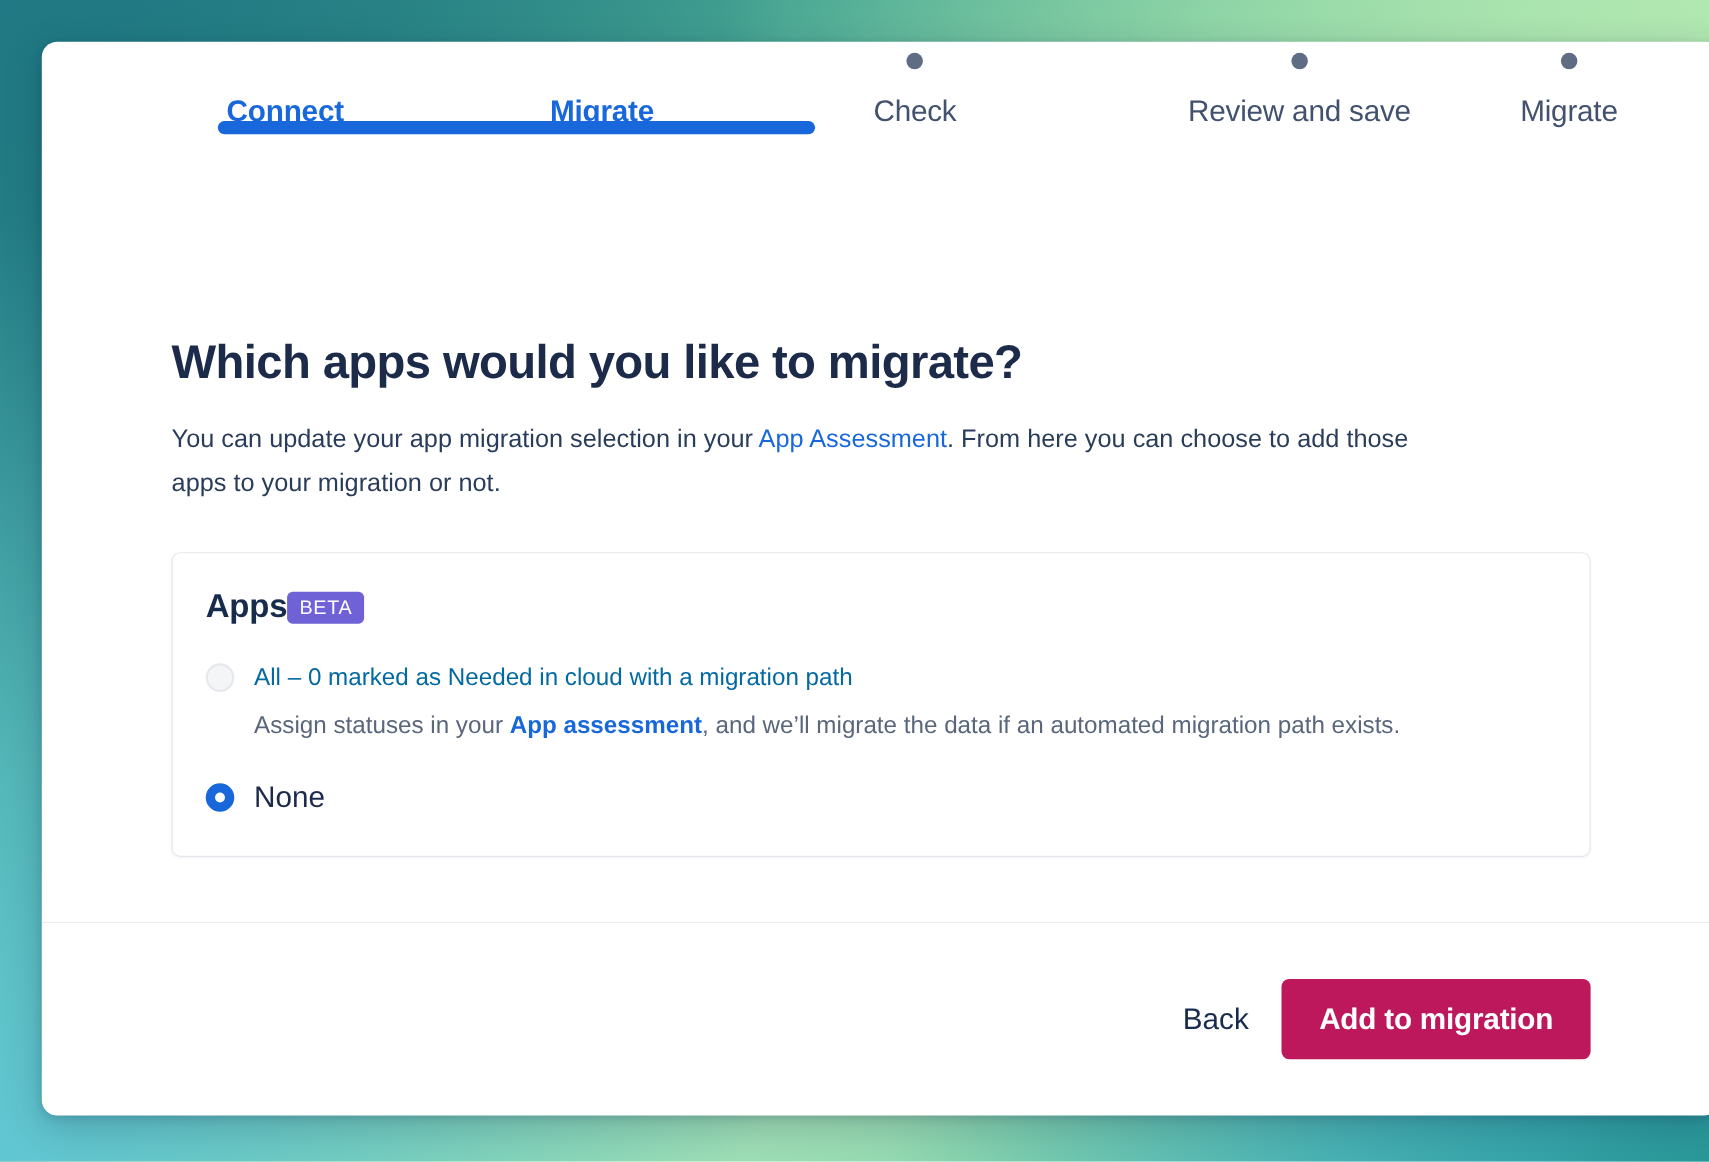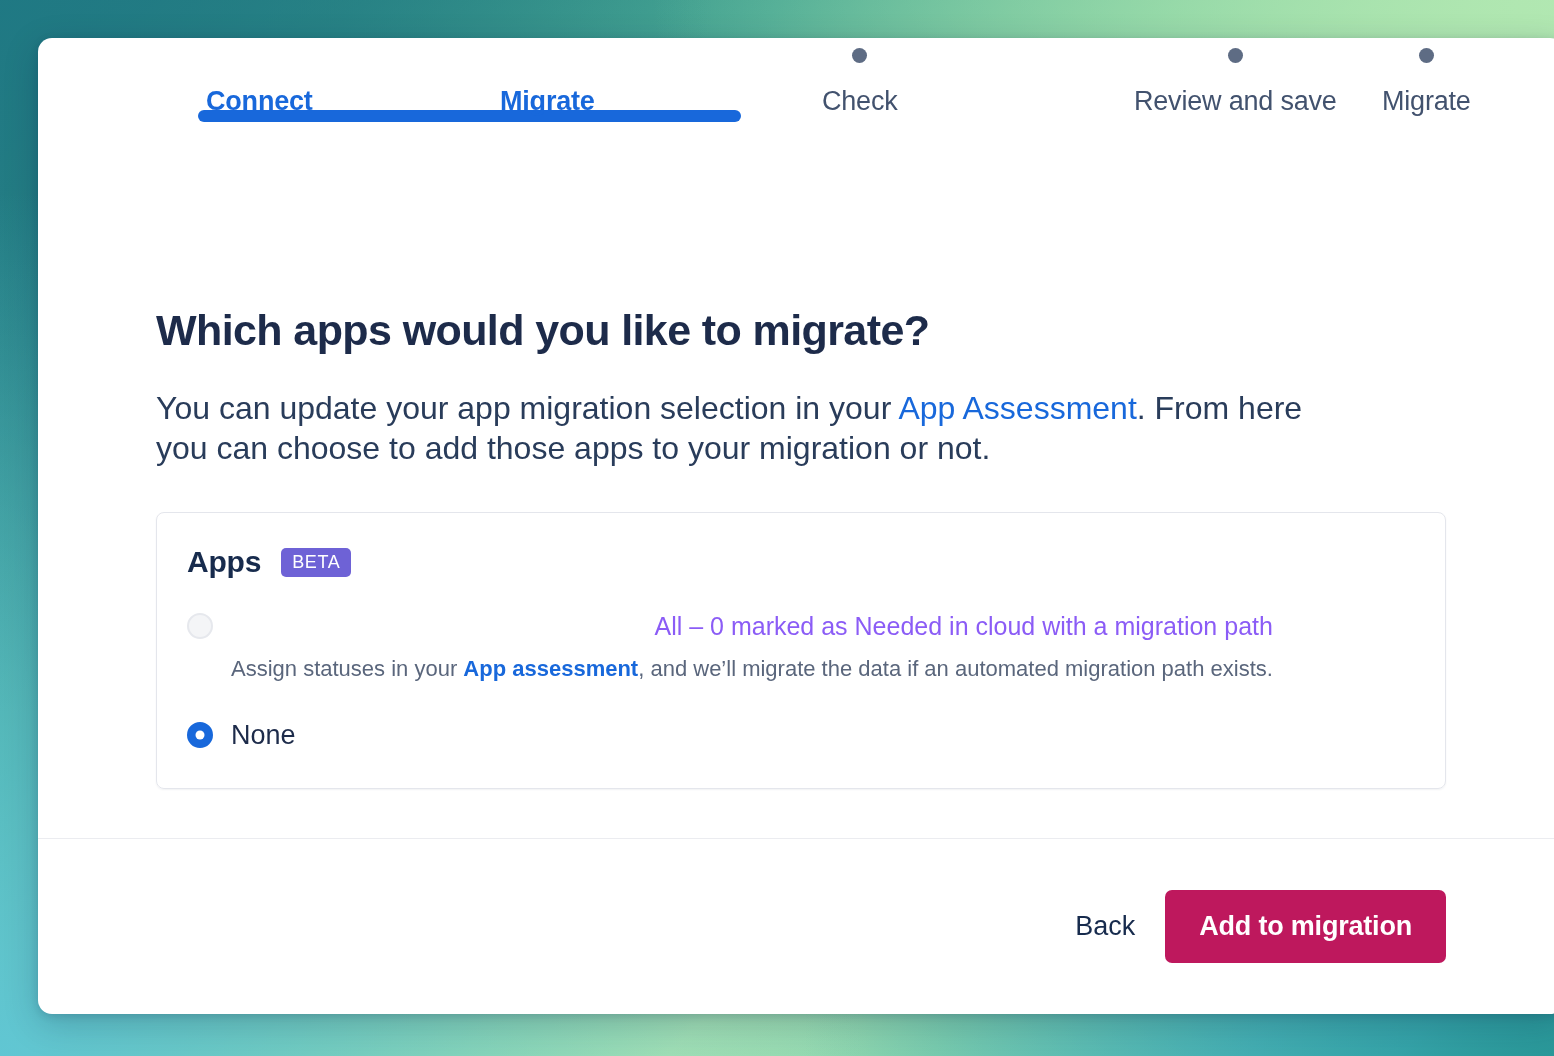--- a/index.html
+++ b/index.html
@@ -113,22 +113,22 @@
 
   .page-title {
     font-size: 43px;
     font-weight: bold;
     color: #1d2b4a;
     letter-spacing: -0.6px;
     margin-top: 78px;
   }
 
   .page-intro {
-    margin-top: 33px;
-    font-size: 32px;
+    margin-top: 23px;
+    font-size: 23px;
     line-height: 40px;
     color: #293c5a;
     max-width: 1180px;
   }
 
   a.link {
     color: #1868db;
     text-decoration: none;
   }
   a.link.bold { font-weight: bold; }
@@ -138,21 +138,20 @@
     margin-top: 44px;
     border: 1px solid #e4e6ec;
     border-radius: 8px;
     padding: 32px 30px 38px 30px;
     box-shadow: 0 1px 2px rgba(9,30,66,0.06);
   }
 
   .apps-header {
     display: flex;
     align-items: center;
-    gap: 20px;
   }
   .apps-title {
     font-size: 30px;
     font-weight: bold;
     color: #172b4d;
     letter-spacing: -0.2px;
   }
   .beta-badge {
     background: #6e62d6;
     color: #ffffff;
@@ -197,24 +196,23 @@
     width: 9px;
     height: 9px;
     border-radius: 50%;
     background: #ffffff;
     transform: translate(-50%, -50%);
   }
 
   .option-text-wrap { display: flex; flex-direction: column; }
 
   .option-label-disabled {
-    font-size: 25px;
-    color: #8b5cf6;
+    font-size: 22px;
+    color: #0369a1;
     line-height: 30px;
-    text-align: right;
   }
   .option-label {
     font-size: 27px;
     color: #1d2b4a;
     line-height: 30px;
   }
   .option-help {
     margin-top: 12px;
     font-size: 22px;
     line-height: 31px;
@@ -270,28 +268,28 @@
     <div class="step done" style="left: 168px;">
       <div class="step-marker-row"></div>
       <div class="step-label">Connect</div>
     </div>
 
     <div class="step active" style="left: 462px;">
       <div class="step-marker-row"></div>
       <div class="step-label">Migrate</div>
     </div>
 
-    <div class="step" style="left: 756px; margin-left: 28px;">
+    <div class="step" style="left: 756px;">
       <div class="step-marker-row">
         <span class="step-dot"></span>
       </div>
       <div class="step-label">Check</div>
     </div>
 
-    <div class="step" style="left: 1096px;">
+    <div class="step" style="left: 1042px;">
       <div class="step-marker-row">
         <span class="step-dot"></span>
       </div>
       <div class="step-label">Review and save</div>
     </div>
 
     <div class="step" style="left: 1344px; text-align: center;">
       <div class="step-marker-row">
         <span class="step-dot"></span>
       </div>

